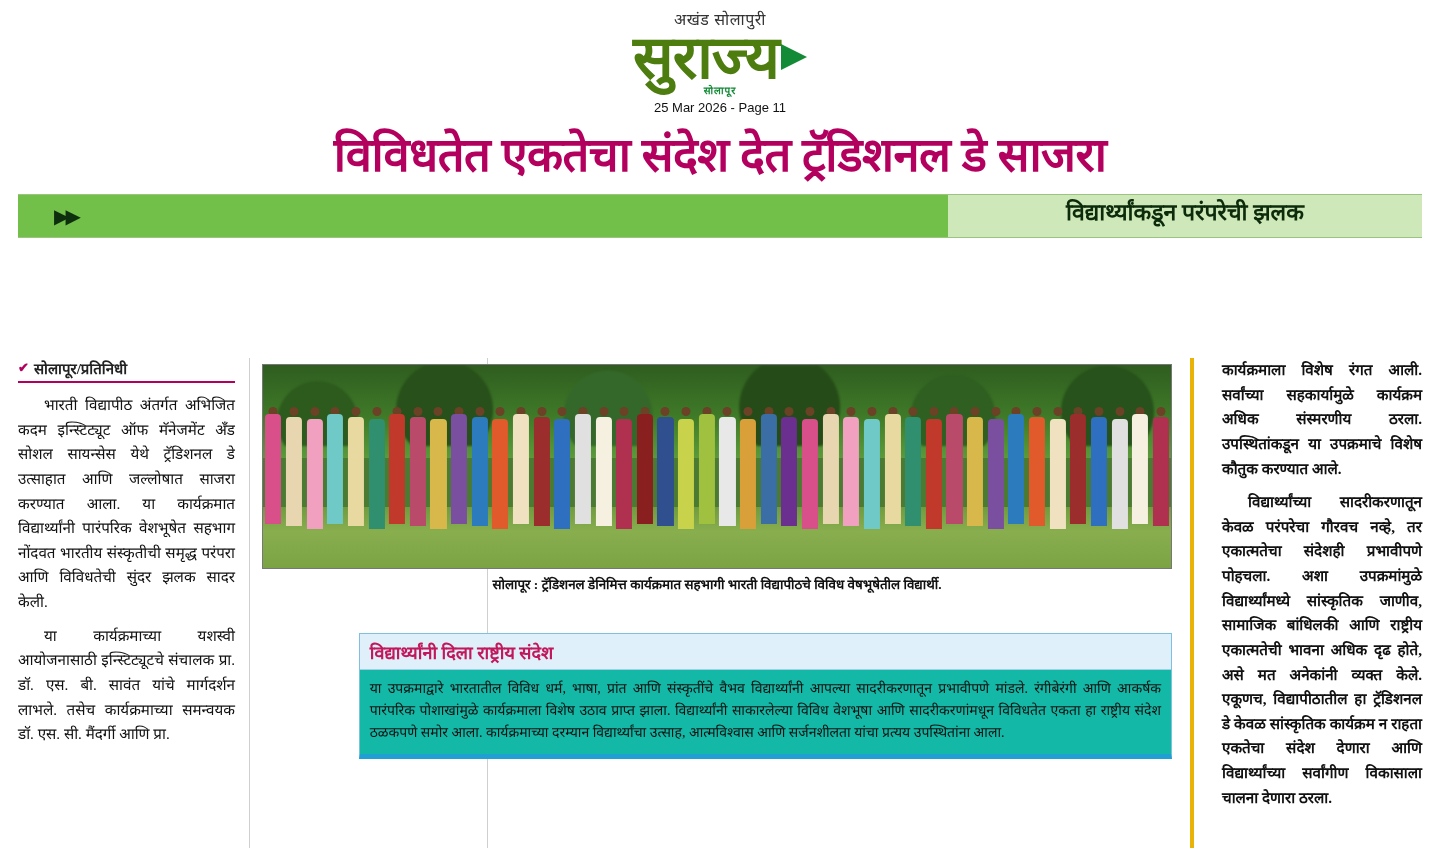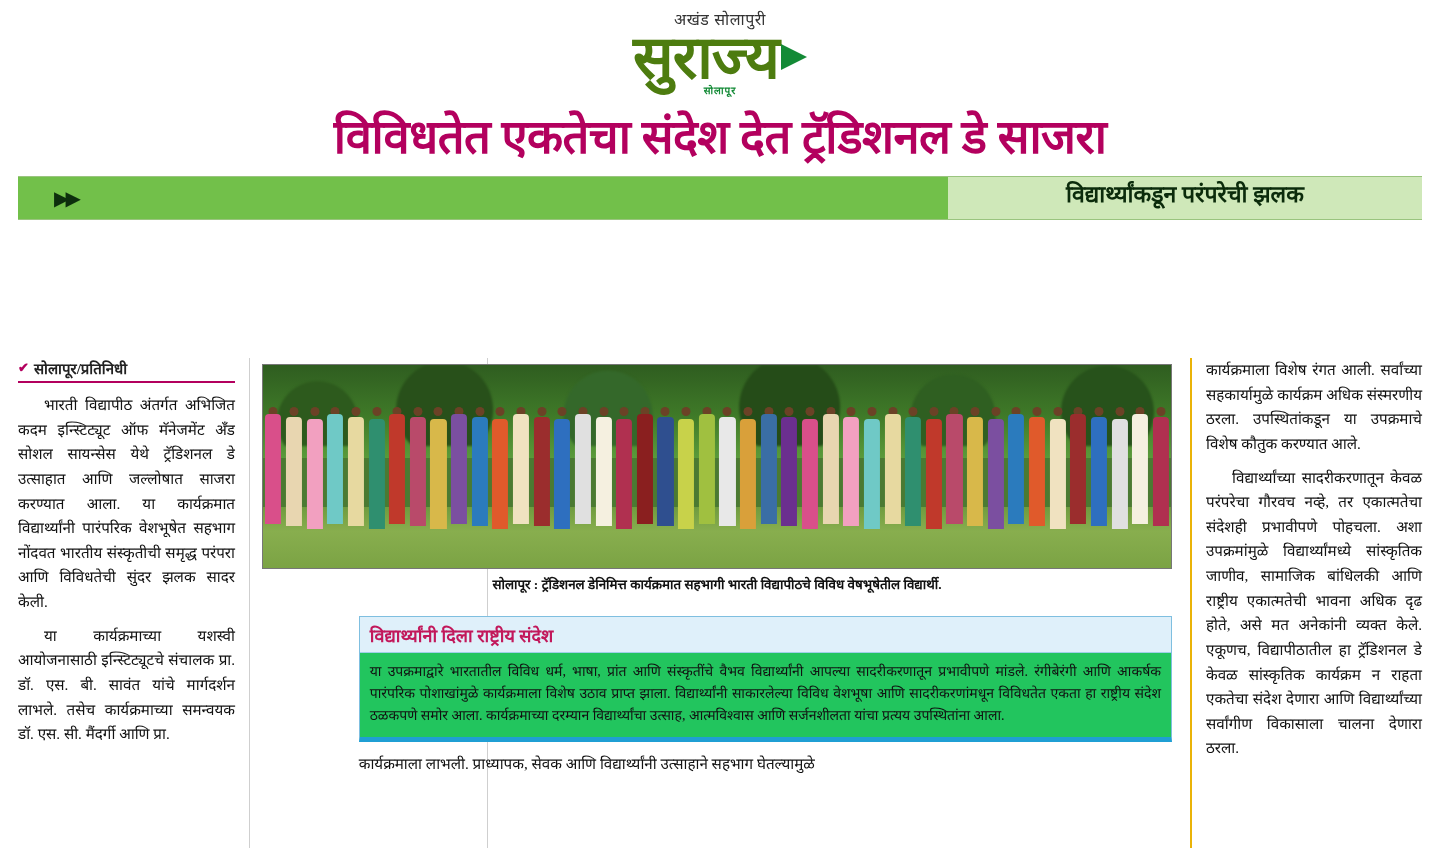--- a/index.html
+++ b/index.html
@@ -90,21 +90,21 @@
 
   
   .content {
     position:absolute; left:18px; top:358px; right:18px; bottom:0;
     display:flex; gap:0;
   }
   .col { position:relative; }
   .col1 { width:232px; padding-right:14px; border-right:1px solid #cfcfcf; }
   .col2 { width:238px; padding:0 12px; border-right:1px solid #cfcfcf; }
   .col-mid { flex:1 1 auto; padding:0 12px; }
-  .col4 { width:232px; padding-left:14px; border-left:2px solid #eab308; }
+  .col4 { width:232px; padding-left:28px; border-left:4px solid #eab308;font-weight:bold; }
 
   .byline {
     font-size:15px; font-weight:bold; color:#222;
     border-bottom:2px solid #b3005e; padding-bottom:3px; margin-bottom:10px;
     display:flex; align-items:center; gap:5px;
   }
   .byline .tick { color:#b3005e; font-size:13px; }
 
   p.body {
     font-size:15.2px; line-height:1.62; text-align:justify;
@@ -152,21 +152,21 @@
     position:absolute; left:50%; transform:translateX(-50%);
     top:13%; width:78%; height:87%; border-radius:4px 4px 0 0;
   }
   .caption {
     font-size:13.4px; font-weight:bold; text-align:center;
     margin-top:7px; line-height:1.35; color:#111;
   }
 
   
   .hbox {
-    margin-top:12px; border:1px solid #7fbfe0; background:#22c55e;
+    margin-top:29px; border:1px solid #7fbfe0; background:#14b8a6;
     border-bottom:5px solid #1f9fd4;
   }
   .hbox-title {
     background:#dff0fa; color:#c2185b; font-weight:bold;
     font-size:18px; padding:6px 10px 5px 10px;
     border-bottom:1px solid #9fd0e8;
   }
   .hbox-body {
     padding:8px 10px 10px 10px;
     font-size:14px; line-height:1.58; text-align:justify; color:#111;
@@ -178,20 +178,21 @@
 <body>
 
 <div class="page">
 
   <div class="masthead">
     <div class="mast-kicker">अखंड सोलापुरी</div>
     <div class="mast-logo">
       <span>सुराज्य</span><span class="tri"></span>
     </div>
     <div class="mast-city">सोलापूर</div>
+    <div class="mast-date">25 Mar 2026 - Page 11</div>
   </div>
 
   <div class="headline">विविधतेत एकतेचा संदेश देत ट्रॅडिशनल डे साजरा</div>
 
   <div class="subbar">
     <div class="subbar-left">
       <span class="arrows">▶▶</span>
     </div>
     <div class="subbar-right">
       <span class="txt">विद्यार्थ्यांकडून परंपरेची झलक</span>
@@ -396,23 +397,20 @@
         </div>
         <div class="caption">सोलापूर : ट्रॅडिशनल डेनिमित्त कार्यक्रमात सहभागी भारती विद्यापीठचे विविध वेषभूषेतील विद्यार्थी.</div>
 
         <div style="display:flex; gap:14px; margin-top:10px;">
           <div style="width:222px;"></div>
           <div style="flex:1 1 auto;">
             <div class="hbox">
               <div class="hbox-title">विद्यार्थ्यांनी दिला राष्ट्रीय संदेश</div>
               <div class="hbox-body">या उपक्रमाद्वारे भारतातील विविध धर्म, भाषा, प्रांत आणि संस्कृतींचे वैभव विद्यार्थ्यांनी आपल्या सादरीकरणातून प्रभावीपणे मांडले. रंगीबेरंगी आणि आकर्षक पारंपरिक पोशाखांमुळे कार्यक्रमाला विशेष उठाव प्राप्त झाला. विद्यार्थ्यांनी साकारलेल्या विविध वेशभूषा आणि सादरीकरणांमधून विविधतेत एकता हा राष्ट्रीय संदेश ठळकपणे समोर आला. कार्यक्रमाच्या दरम्यान विद्यार्थ्यांचा उत्साह, आत्मविश्वास आणि सर्जनशीलता यांचा प्रत्यय उपस्थितांना आला.</div>
             </div>
-            <div class="mid-bottom">
-              <p>कार्यक्रमाला लाभली. प्राध्यापक,    सेवक    आणि    विद्यार्थ्यांनी    उत्साहाने सहभाग घेतल्यामुळे</p>
-            </div>
           </div>
         </div>
       </div>
 
     </div>
 
     <div class="col col-mid"></div>
 
     <div class="col col4">
       <p class="body noind">कार्यक्रमाला विशेष रंगत आली. सर्वांच्या सहकार्यामुळे कार्यक्रम अधिक संस्मरणीय ठरला. उपस्थितांकडून या उपक्रमाचे विशेष कौतुक करण्यात आले.</p>

